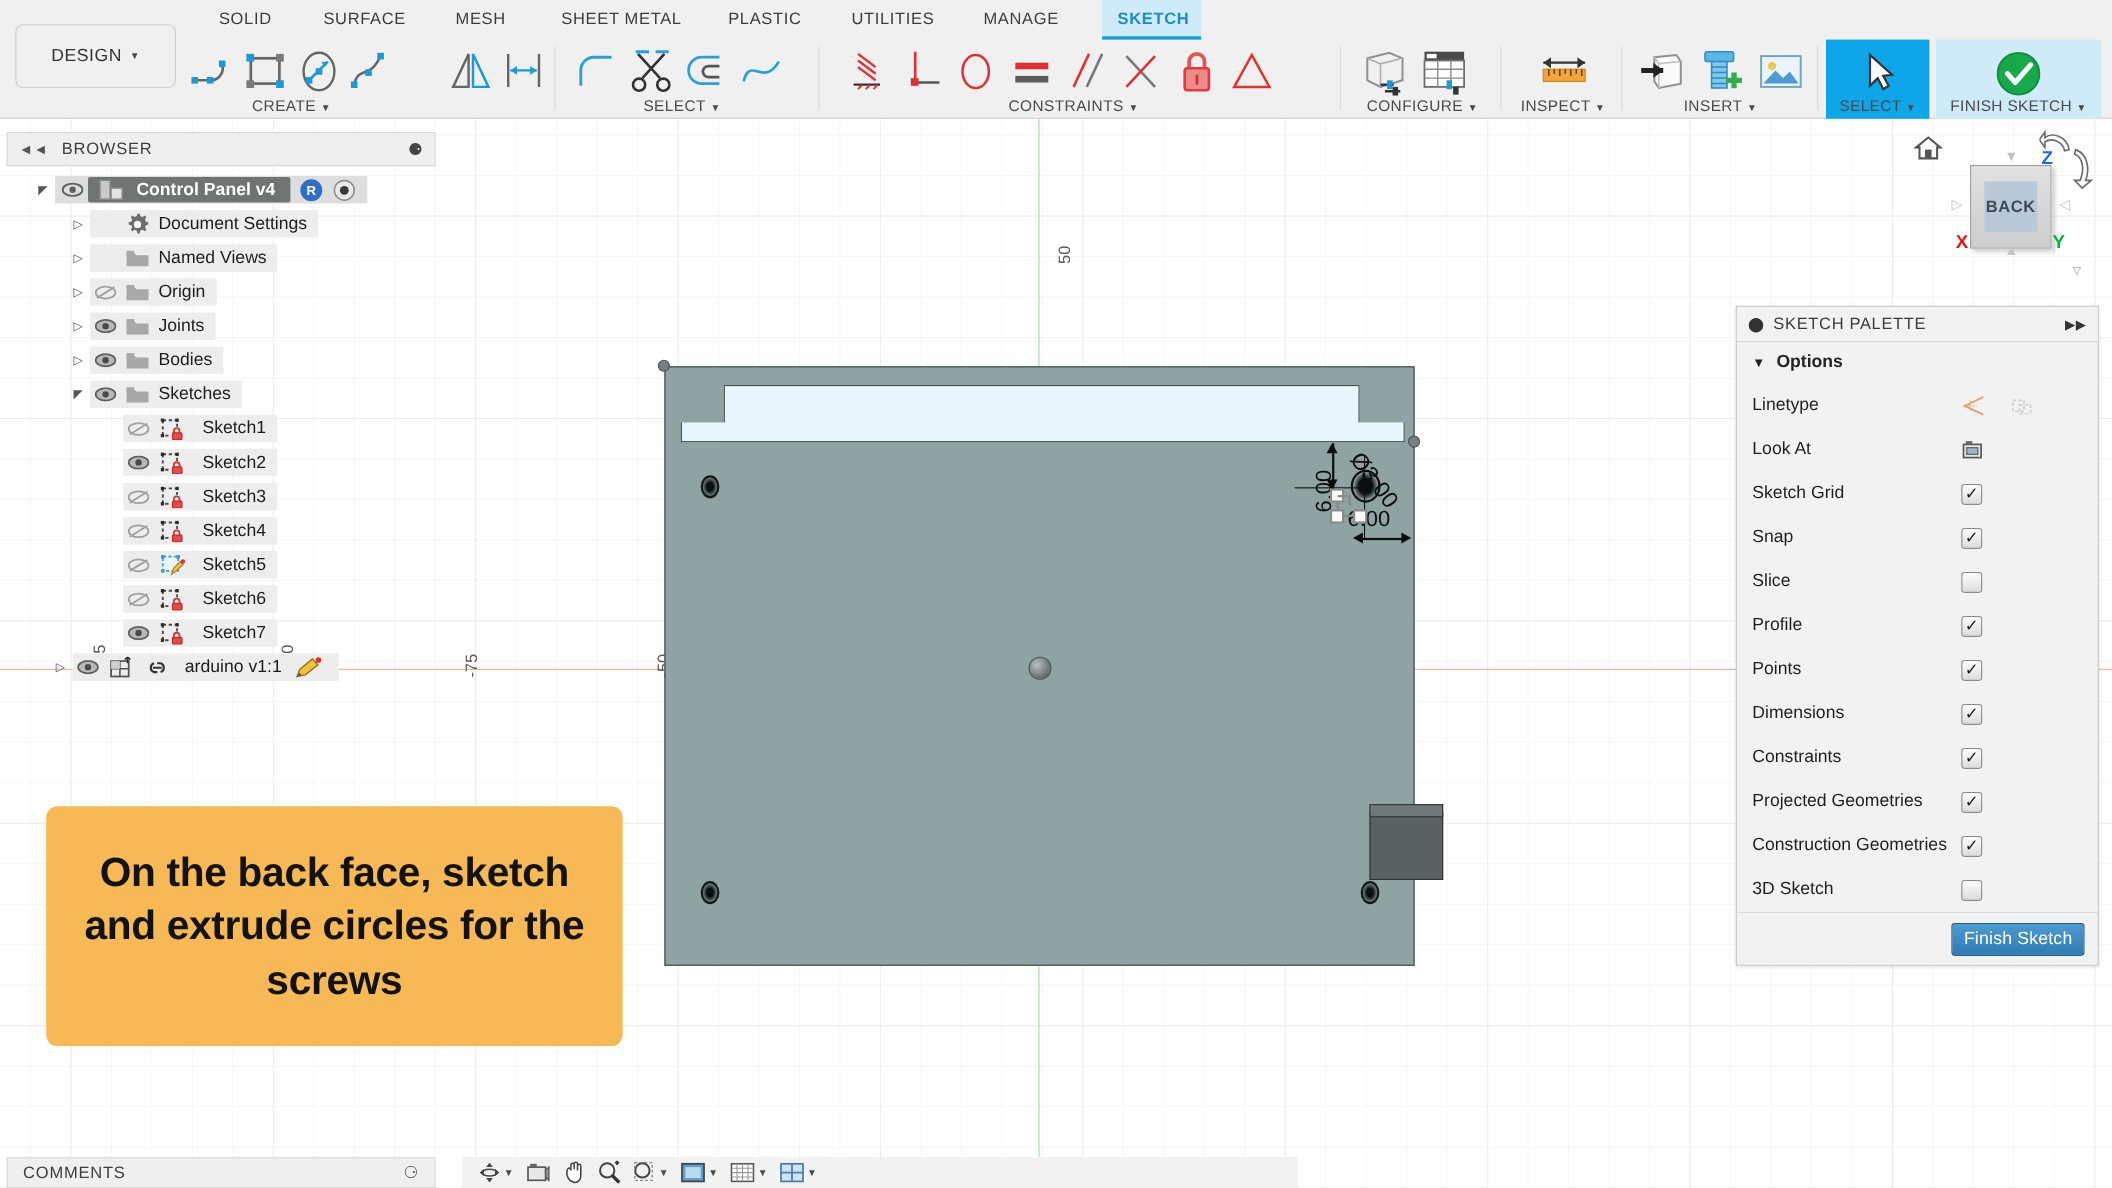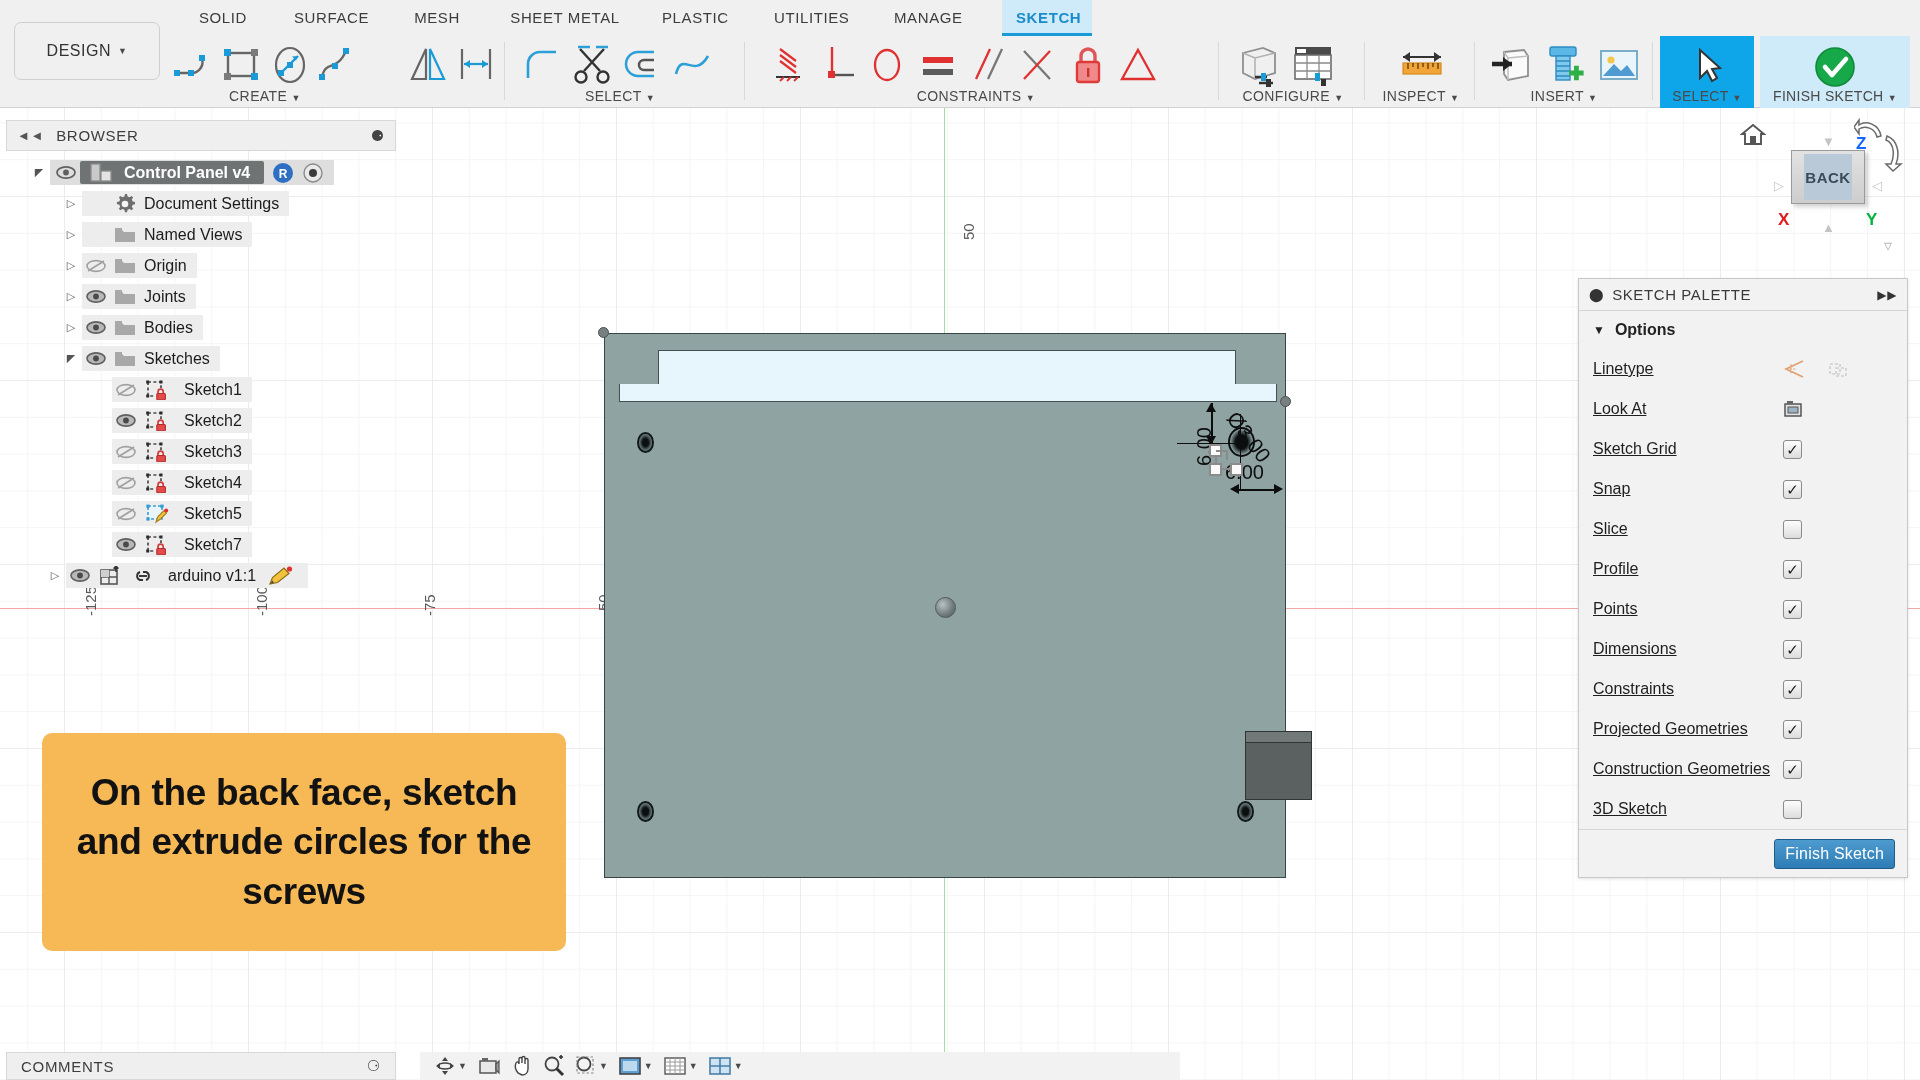--- a/index.html
+++ b/index.html
@@ -169,41 +169,41 @@
     font-size:15px; color:#3a3a3a; letter-spacing:0.6px;
   }
   #options-head {
     height:38px; display:flex; align-items:center; padding:0 14px;
     font-size:16px; font-weight:bold; color:#232323;
   }
   .opt-row {
     height:40px; display:flex; align-items:center; padding:0 14px;
     font-size:16px; color:#1e1e1e;
   }
-  .opt-row .oname { flex:1;text-decoration:underline; }
+  .opt-row .oname { flex:1; }
   .cbx {
     width:19px; height:19px; border:1px solid #8b8b8b; border-radius:3px;
     background:linear-gradient(#fdfdfd,#dcdcdc);
     display:flex; align-items:center; justify-content:center;
     font-size:15px; color:#1a1a1a; line-height:1;
   }
   #palette-foot {
     height:48px; border-top:1px solid #d6d6d6; display:flex;
     align-items:center; justify-content:flex-end; padding:0 12px;
   }
   #finish-sketch-blue {
     background:linear-gradient(#4e9bd0,#2d7cb5); color:#fff;
     border:1px solid #1f5c8a; border-radius:3px;
     padding:5px 10px; font-size:16px; letter-spacing:0.2px;
   }
 
   
   #viewcube { position:absolute; right:14px; top:118px; width:170px; height:130px; z-index:32; }
   #cube-face {
-    position:absolute; left:55px; top:32px; width:74px; height:54px;
+    position:absolute; left:55px; top:32px; width:74px; height:76px;
     background:linear-gradient(#e2e2e2,#cdcdcd); border:1px solid #9a9a9a;
     display:flex; align-items:center; justify-content:center;
     box-shadow:3px 3px 4px rgba(0,0,0,0.18);
   }
   #cube-inner {
     width:48px; height:46px; background:#b9c9d8;
     display:flex; align-items:center; justify-content:center;
     font-size:15px; color:#3b4b55; font-weight:bold; letter-spacing:0.5px;
   }
   .ax { position:absolute; font-size:17px; font-weight:bold; }
@@ -781,20 +781,42 @@
               <path d="M11 18 L13 12.5 L19 6.5 L21.5 9 L15.5 15 Z" fill="#f2c23e" stroke="#a8801c" stroke-width="1.1"></path>
               <circle cx="21.2" cy="6.4" r="2" fill="#e03030"></circle>
             </svg>
           </span>
           <span class="tlabel" style="padding-left:10px;">Sketch5</span>
         </div>
       </div>
       <div class="tree-row" style="padding-left: 106px;">
         <div class="tree-pill">
           <span class="eye">
+            <svg width="20" height="14" viewBox="0 0 20 14">
+              <ellipse cx="10" cy="7" rx="9" ry="5.4" fill="none" stroke="#a0a0a0" stroke-width="1.6"></ellipse>
+              <path d="M2 12 L18 2" stroke="#a0a0a0" stroke-width="1.7"></path>
+            </svg>
+          </span>
+          <span class="ticon" style="width:34px;flex:0 0 34px;">
+            <svg width="24" height="20" viewBox="0 0 24 20">
+              <path d="M3 2 L3 16 L10 16" fill="none" stroke="#4a4a4a" stroke-width="1.7" stroke-dasharray="3 2.4"></path>
+              <path d="M3 2 L16 2 L16 8" fill="none" stroke="#4a4a4a" stroke-width="1.7" stroke-dasharray="3 2.4"></path>
+              <rect x="1.2" y="0.5" width="3" height="3" fill="#2a2a2a"></rect>
+              <rect x="14.5" y="0.5" width="3" height="3" fill="#2a2a2a"></rect>
+              <rect x="1.2" y="14.5" width="3" height="3" fill="#2a2a2a"></rect>
+              <path d="M13 14 L13 11.8 A2.6 2.6 0 0 1 18.2 11.8 L18.2 14" fill="none" stroke="#d23b3b" stroke-width="1.7"></path>
+              <rect x="11.8" y="13.5" width="8.6" height="6.2" rx="1" fill="#e34b4b" stroke="#b82b2b" stroke-width="1.1"></rect>
+            </svg>
+          </span>
+          <span class="tlabel" style="padding-left:10px;">Sketch6</span>
+        </div>
+      </div>
+      <div class="tree-row" style="padding-left: 106px;">
+        <div class="tree-pill">
+          <span class="eye">
             <svg width="20" height="13" viewBox="0 0 20 13">
               <ellipse cx="10" cy="6.5" rx="9" ry="5.6" fill="#b8b8b8" stroke="#5f5f5f" stroke-width="1.6"></ellipse>
               <circle cx="10" cy="6.5" r="2.9" fill="#4a4a4a"></circle>
             </svg>
           </span>
           <span class="ticon" style="width:34px;flex:0 0 34px;">
             <svg width="24" height="20" viewBox="0 0 24 20">
               <path d="M3 2 L3 16 L10 16" fill="none" stroke="#4a4a4a" stroke-width="1.7" stroke-dasharray="3 2.4"></path>
               <path d="M3 2 L16 2 L16 8" fill="none" stroke="#4a4a4a" stroke-width="1.7" stroke-dasharray="3 2.4"></path>
               <rect x="1.2" y="0.5" width="3" height="3" fill="#2a2a2a"></rect>

